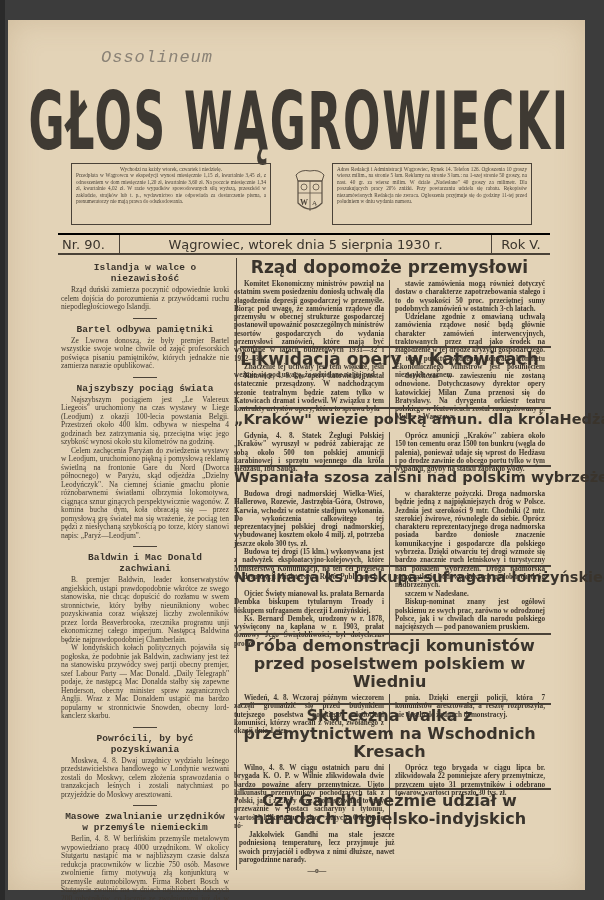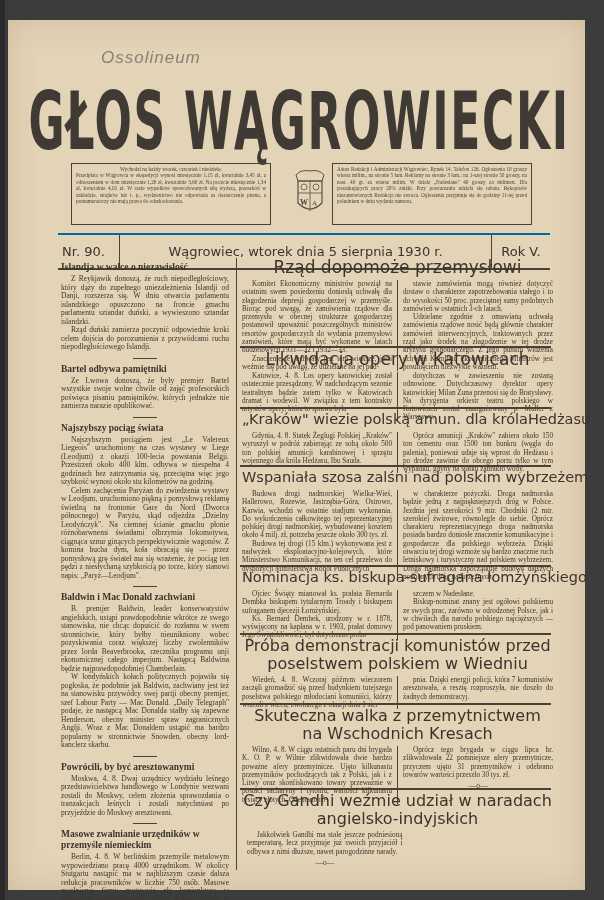--- a/index.html
+++ b/index.html
@@ -1,37 +1,37 @@
 <!DOCTYPE html>
 <html><head>
 <meta charset="utf-8">
 <style>
   html,body{margin:0;padding:0;}
   body{width:604px;height:900px;background:#3c3c3c;position:relative;overflow:hidden;font-family:"Liberation Serif",serif;color:#3a342c;}
   .page{position:absolute;left:8px;top:20px;width:577px;height:870px;background:#e3d3b7;box-shadow:inset 0 0 30px rgba(150,120,80,.25);}
   .scan-edge{position:absolute;left:0;top:0;width:5px;height:900px;background:#2a2a2a;}
-  .handwriting{position:absolute;left:93px;top:28px;font-family:Liberation Sans, sans-serif;font-style:italic;font-size:17px;color:#8a8276;letter-spacing:1px;text-align:center;}
+  .handwriting{position:absolute;left:93px;top:28px;font-family:Liberation Mono, monospace;font-style:italic;font-size:17px;color:#8a8276;letter-spacing:1px;text-align:center;}
   .masthead-wrap{position:absolute;left:0;top:62px;width:582px;height:80px;display:flex;justify-content:center;}
   .masthead-wrap .t{font-family:"DejaVu Sans",sans-serif;font-weight:bold;font-size:80px;line-height:80px;color:#3f3a33;transform:scaleX(.55) scaleY(1);display:inline-block;white-space:nowrap;letter-spacing:3px;}
   .infobox{position:absolute;border:1px solid #4a4238;padding:2px 4px;font-size:5.2px;line-height:6.4px;color:#4a4238;text-align:justify;box-sizing:border-box;}
   .infobox.left{left:63px;top:143px;width:200px;height:62px;}
   .infobox.right{left:324px;top:143px;width:200px;height:62px;}
   .infobox .c{text-align:center;display:block;}
   .crest{position:absolute;left:283px;top:147px;width:38px;height:50px;}
-  .dateline{position:absolute;left:50px;top:213px;width:492px;height:37px;border-top:2px solid #0369a1;border-bottom:2px solid #4a4238;display:flex;align-items:center;font-family:"DejaVu Sans",sans-serif;font-size:13px;color:#3a342c;box-sizing:border-box;}
+  .dateline{position:absolute;left:50px;top:213px;width:492px;height:22px;border-top:2px solid #000000;border-bottom:2px solid #4a4238;display:flex;align-items:center;font-family:"DejaVu Sans",sans-serif;font-size:13px;color:#3a342c;box-sizing:border-box;}
   .dateline .nr{width:57px;padding-left:4px;border-right:1px solid #4a4238;height:100%;display:flex;align-items:center;}
   .dateline .mid{flex:1;text-align:right;border-right:1px solid #4a4238;height:100%;display:flex;align-items:center;justify-content:center;}
   .dateline .rok{width:58px;text-align:center;}
   .col-left{position:absolute;left:53px;top:238px;width:168px;}
-  .art-title{font-family:Liberation Serif, serif;font-weight:bold;font-size:9.5px;text-align:left;color:#3a342c;margin:4px 0 2px;line-height:11px;}
+  .art-title{font-family:Liberation Mono, monospace;font-weight:bold;font-size:9.5px;text-align:center;color:#3a342c;margin:4px 0 2px;line-height:11px;}
   .art-text{font-size:7.5px;line-height:8.5px;text-align:justify;text-indent:10px;color:#3d362d;margin:0 0 0 0;}
   .sep{width:24px;height:1px;background:#4a4238;margin:6px auto 5px;}
   .endmark{font-size:7.5px;text-align:center;margin-top:3px;}
   .vline{position:absolute;left:228px;top:238px;width:1px;height:612px;background:#4a4238;}
-  .main-art{position:absolute;left:234px;width:311px;}
+  .main-art{position:absolute;left:226px;width:311px;font-weight:bold;}
   .h-big{font-family:"DejaVu Sans",sans-serif;font-size:17px;line-height:19px;text-align:center;color:#3a342c;white-space:nowrap;}
   .h-big.two{font-size:16px;line-height:18px;white-space:normal;}
   .cols{display:flex;margin-top:3px;}
   .cols .c1,.cols .c2{width:50%;font-size:7.2px;line-height:8.3px;text-align:justify;color:#3d362d;}
   .cols .c1{padding-right:5px;border-right:1px solid #4a4238;}
   .cols .c2{padding-left:5px;}
   .cols p{margin:0;text-indent:10px;}
   .hbar{position:absolute;left:232px;width:311px;height:2px;background:#4a4238;}
 </style>
 </head>
@@ -71,21 +71,20 @@
     <div class="nr">Nr. 90.</div>
     <div class="mid">Wągrowiec, wtorek dnia 5 sierpnia 1930 r.</div>
     <div class="rok">Rok V.</div>
   </div>
 
   <div class="vline"></div>
 
   <div class="col-left">
     <div>
       <div class="art-title">Islandja w walce o niezawisłość</div>
-      <p class="art-text">Z Reykjawik donoszą, że ruch niepodległościowy, który dąży do zupełnego uniezależnienia Islandji od Danji, rozszerza się. W dniu otwarcia parlamentu islandzkiego opuszczono na froncie gmachu parlamentu sztandar duński, a wywieszono sztandar islandzki.</p>
       <p class="art-text">Rząd duński zamierza poczynić odpowiednie kroki celem dojścia do porozumienia z przywódcami ruchu niepodległościowego Islandji.</p>
     </div>
     <div class="sep"></div>
     <div>
       <div class="art-title">Bartel odbywa pamiętniki</div>
       <p class="art-text">Ze Lwowa donoszą, że były premjer Bartel wszystkie swoje wolne chwile od zajęć profesorskich poświęca pisaniu pamiętników, których jednakże nie zamierza narazie opublikować.</p>
     </div>
     <div class="sep"></div>
     <div>
       <div class="art-title">Najszybszy pociąg świata</div>
@@ -93,21 +92,21 @@
       <p class="art-text">Celem zachęcenia Paryżan do zwiedzenia wystawy w Leodjum, uruchomiono piękną i pomysłową reklamę świetlną na frontonie Gare du Nord (Dworca północnego) w Paryżu, skąd odjeżdża „Dzielny Leodyńczyk". Na ciemnej ścianie gmachu płonie różnobarwnemi światłami olbrzymia lokomotywa, ciągnąca sznur ginących perspektywicznie wagonów. Z komina bucha dym, koła obracają się — przez pomysłową grę świateł ma się wrażenie, że pociąg ten pędzi z niesłychaną szybkością po torze, który stanowi napis: „Paryż—Leodjum".</p>
     </div>
     <div class="sep"></div>
     <div>
       <div class="art-title">Baldwin i Mac Donald zachwiani</div>
       <p class="art-text">B. premjer Baldwin, leader konserwatystów angielskich, ustąpi prawdopodobnie wkrótce ze swego stanowiska, nie chcąc dopuścić do rozłamu w swem stronnictwie, który byłby nieunikniony wobec pozyskiwania coraz większej liczby zwolenników przez lorda Beaverbrooka, rzecznika programu unji ekonomicznej całego imperjum. Następcą Baldwina będzie najprawdopodobniej Chamberlain.</p>
       <p class="art-text">W londyńskich kołach politycznych pojawiła się pogłoska, że podobnie jak Baldwin, zachwiany jest też na stanowisku przywódcy swej partji obecny premjer, szef Labour Party — Mac Donald. „Daily Telegraph" podaje, że następcą Mac Donalda stałby się zapewne Henderson, obecny minister spraw zagranicznych Anglji. Wraz z Mac Donaldem ustąpić ma bardzo popularny w stronnictwie Snowden, obecny lord-kanclerz skarbu.</p>
     </div>
     <div class="sep"></div>
     <div>
-      <div class="art-title">Powrócili, by być aresztowanymi</div>
+      <div class="art-title">Powrócili, by być pozyskiwania</div>
       <p class="art-text">Moskwa, 4. 8. Dwaj urzędnicy wydziału leśnego przedstawicielstwa handlowego w Londynie wezwani zostali do Moskwy, celem złożenia sprawozdania o tranzakcjach leśnych i zostali natychmiast po przyjeździe do Moskwy aresztowani.</p>
     </div>
     <div class="sep"></div>
     <div>
       <div class="art-title">Masowe zwalnianie urzędników w przemyśle niemieckim</div>
       <p class="art-text">Berlin, 4. 8. W berlińskim przemyśle metalowym wypowiedziano pracę 4000 urzędnikom. W okolicy Stutgartu nastąpić ma w najbliższym czasie dalsza redukcja pracowników w liczbie 750 osób. Masowe zwolnienie firmy motywują złą konjunkturą w przemyśle automobilowym. Firma Robert Bosch w Stutgarcie zwolnić ma w dniach najbliższych dalszych 200 robotników, co łącznie ze zwolnionymi już da w sumie 1000 osób, wydalonych z pracy.</p>
 
     </div>
   </div>
 

